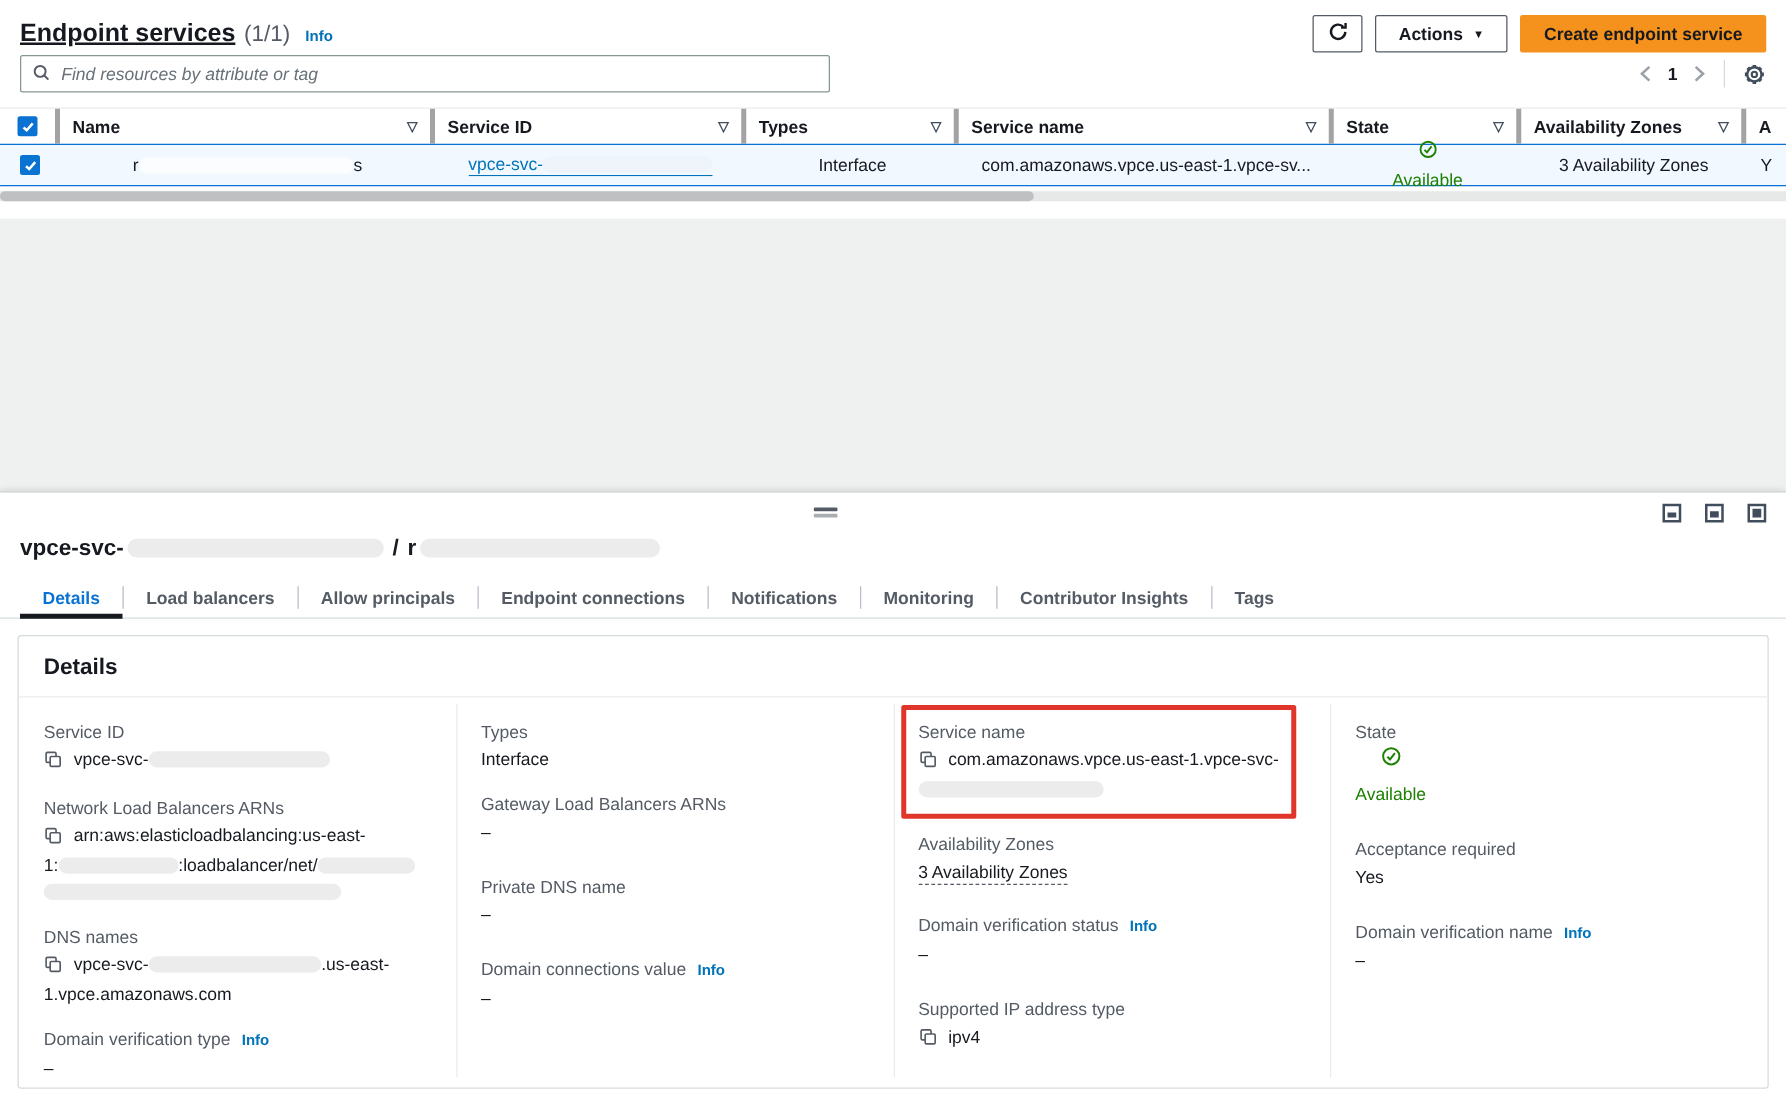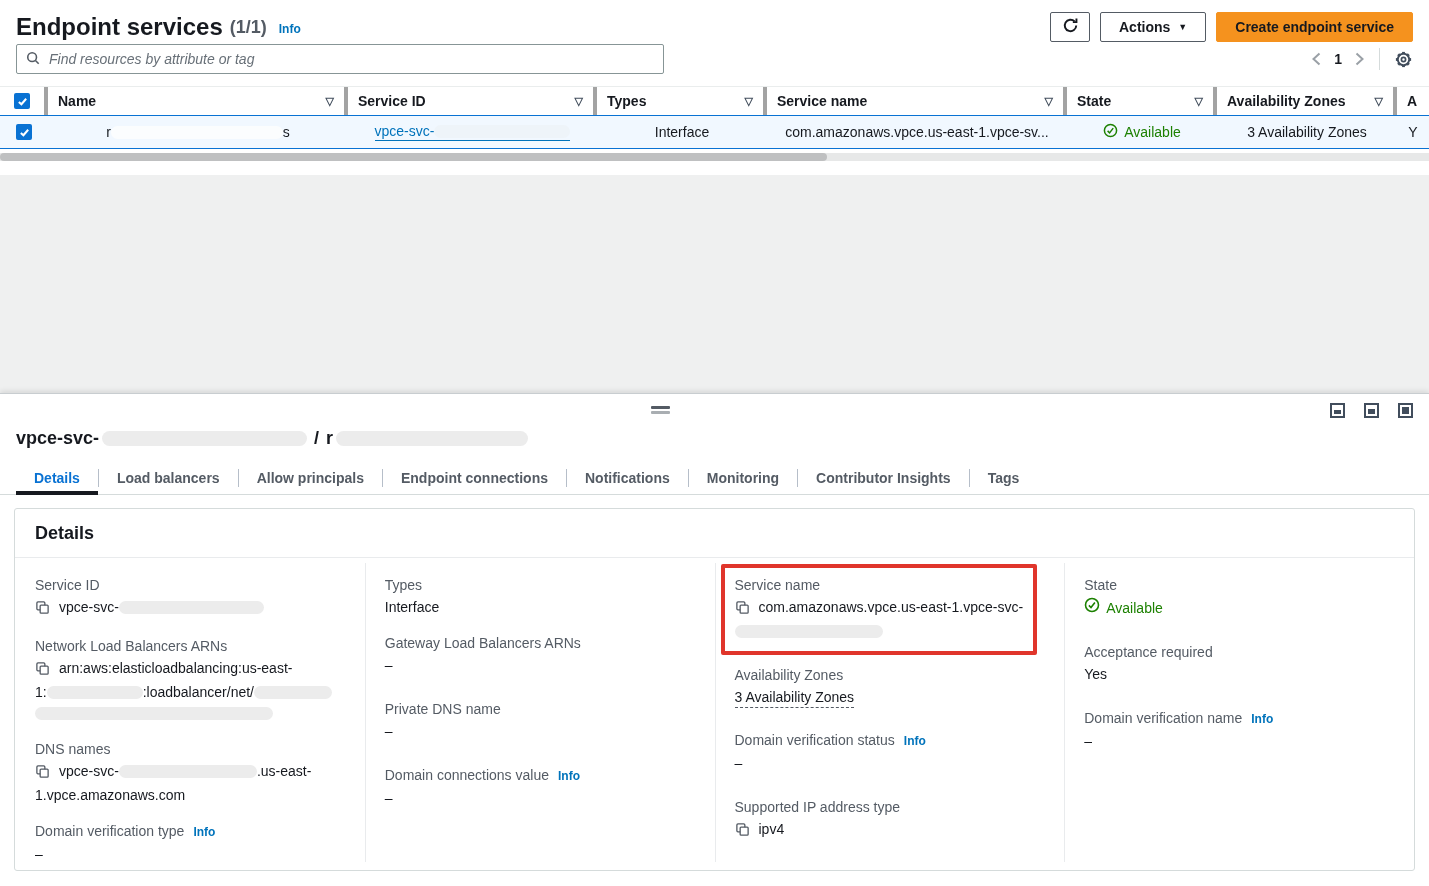--- a/index.html
+++ b/index.html
@@ -10,22 +10,22 @@
   html,body{margin:0;padding:0;}
   body{
     width:1429px;height:886px;overflow:hidden;position:relative;
     font-family:"Liberation Sans",sans-serif;font-size:14px;color:var(--text-dark);background:#fff;
   }
   
   .top{position:absolute;top:0;left:0;width:1429px;height:175px;background:#fff;}
   .gray-gap{position:absolute;top:175px;left:0;width:1429px;height:218px;background:#eff0f0;}
 
   .hdr{display:flex;align-items:center;padding:12px 16px 0;height:42px;}
-  .h-title{font-size:24px;font-weight:bold;}
-  .h-count{font-size:18px;font-weight:700;color:var(--label-gray);margin-left:7px;}
+  .h-title{font-size:20px;font-weight:bold;text-decoration:underline;}
+  .h-count{font-size:18px;font-weight:400;color:var(--label-gray);margin-left:7px;}
   .h-info{font-size:12px;font-weight:bold;color:var(--link-blue);margin-left:12px;position:relative;top:2px;cursor:pointer;}
   .hdr-right{margin-left:auto;display:flex;gap:10px;align-items:center;}
   .btn{height:30px;display:inline-flex;align-items:center;justify-content:center;gap:8px;
        border:1px solid #545b64;border-radius:2px;background:#fff;font-weight:bold;font-size:14px;
        padding:0 18px;color:var(--text-dark);cursor:pointer;font-family:inherit;}
   .btn-icon{width:40px;padding:0;}
   .btn-primary{background:var(--primary-orange);border-color:var(--primary-orange);}
   .caret-down{font-size:9px;position:relative;top:0px;}
 
   .tools{display:flex;align-items:center;padding:2px 16px 0;height:32px;}
@@ -49,21 +49,21 @@
   .col-types{width:170px;flex:0 0 170px;}
   .col-sname{width:300px;flex:0 0 300px;}
   .col-state{width:150px;flex:0 0 150px;}
   .col-az{width:180px;flex:0 0 180px;}
   .col-acc{flex:1;}
   .trow{display:flex;height:34px;align-items:center;background:#f1f8ff;border-top:1px solid var(--accent-blue);border-bottom:1px solid var(--accent-blue);}
   .td{padding:0 10px;overflow:hidden;white-space:nowrap;text-align:center;}
   .checkbox{width:16px;height:16px;background:var(--accent-blue);border-radius:2px;display:flex;align-items:center;justify-content:center;cursor:pointer;}
   .link{color:var(--link-blue);border-bottom:1px solid var(--link-blue);padding-bottom:1px;cursor:pointer;display:inline-flex;align-items:center;}
   .dashed{border-bottom:1px dashed #545b64;padding-bottom:2px;cursor:pointer;}
-  .state-green{color:var(--success-green);display:inline-flex;align-items:center;gap:6px;}
+  .state-green{color:var(--success-green);display:inline-flex;align-items:center;gap:6px;flex-direction:column;}
   .hscroll{margin-top:4px;height:8px;background:#e7e8e8;position:relative;}
   .hscroll .thumb{position:absolute;left:0;top:0;height:8px;width:827px;background:#bfc0c1;border-radius:4px;cursor:pointer;}
 
   .redact{display:inline-block;background:#ececec;border-radius:7px;height:13px;vertical-align:-2px;}
   .redact.onblue{background:#fbfdfe;}
   .redact.tall{height:15px;border-radius:8px;}
 
   
   .panel{position:absolute;top:393px;left:0;width:1429px;height:493px;background:#fff;
          border-top:1px solid #c8cdd0;box-shadow:0 -2px 5px rgba(0,0,0,0.10);}

